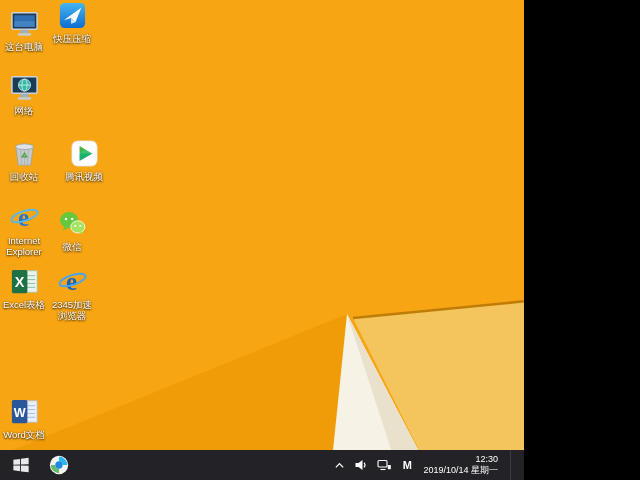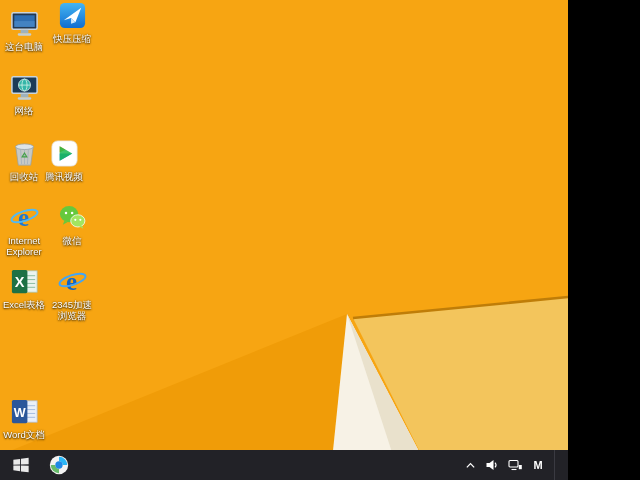--- a/index.html
+++ b/index.html
@@ -1,16 +1,16 @@
 <!DOCTYPE html>
 <html><head>
 <meta charset="utf-8">
 <style>
   html,body{margin:0;padding:0;background:#000;}
-  #screen{position:relative;width:568px;height:480px;overflow:hidden;
+  #screen{position:relative;width:524px;height:480px;overflow:hidden;
           font-family:"Liberation Sans",sans-serif;user-select:none;}
   .wallpaper{position:absolute;left:0;top:0;width:640px;height:480px;display:block;}
   
   .dicon{position:absolute;width:48px;display:flex;flex-direction:column;
          align-items:center;gap:2px;cursor:default;}
   .dicon .ig{width:31px;height:31px;display:block;}
   .lbl{font-size:9.5px;color:#fff;text-align:center;line-height:11px;
        max-width:52px;word-break:break-word;
        text-shadow:0 1px 2px rgba(0,0,0,.8),0 0 2px rgba(0,0,0,.55);}
   
@@ -112,31 +112,31 @@
         </linearGradient>
       </defs>
       <rect x="3" y="3" width="26" height="26" rx="5" fill="url(#kzg)"></rect>
       <polygon points="7,21 25,8 19,23 14.5,18.5" fill="#FFFFFF"></polygon>
       <polygon points="14.5,18.5 19,23 14.5,24.5" fill="#CFE8FA"></polygon>
     </svg>
     <div class="lbl">快压压缩</div>
   </div>
 
 
-  <div class="dicon" style="left:40px;top:138px">
+  <div class="dicon" style="left:60px;top:138px">
     <svg class="ig" viewBox="0 0 32 32">
       <rect x="3" y="3" width="26" height="26" rx="6" fill="#FFFFFF" stroke="#E3E3E3" stroke-width="0.8"></rect>
       <path d="M11 16 L24 16 L11 23.5 Z" fill="#1E88E5"></path>
       <path d="M11 8.5 L17 12 L11 15 Z" fill="#FF9800"></path>
       <path d="M11 8.5 L24 16 L11 23.5 Z" fill="#1BB954" opacity="0.85"></path>
     </svg>
     <div class="lbl">腾讯视频</div>
   </div>
 
-  <div class="dicon" style="left:48px;top:202px">
+  <div class="dicon" style="left:48px;top:208px">
     <svg class="ig" viewBox="0 0 32 32">
       <ellipse cx="12.5" cy="12.5" rx="9.5" ry="8.3" fill="#66C83D"></ellipse>
       <polygon points="7.5,19.5 6,23.5 11.5,20.3" fill="#66C83D"></polygon>
       <circle cx="9.3" cy="11.3" r="1.3" fill="#FFFFFF"></circle>
       <circle cx="15.6" cy="11.3" r="1.3" fill="#FFFFFF"></circle>
       <ellipse cx="21.5" cy="19.5" rx="7.3" ry="6.3" fill="#A3E560" stroke="#FFFFFF" stroke-width="0.8"></ellipse>
       <polygon points="25.8,24.3 27.2,27.5 22.8,25" fill="#A3E560"></polygon>
       <circle cx="18.9" cy="18.4" r="1.1" fill="#FFFFFF"></circle>
       <circle cx="24.1" cy="18.4" r="1.1" fill="#FFFFFF"></circle>
     </svg>
@@ -185,16 +185,20 @@
         </svg>
       </div>
       <div class="trayic">
         <svg width="14" height="12" viewBox="0 0 14 12">
           <rect x="1" y="1.5" width="9" height="6.5" rx="1" fill="none" stroke="#FFFFFF" stroke-width="1.1"></rect>
           <line x1="3.5" y1="10.5" x2="8.5" y2="10.5" stroke="#FFFFFF" stroke-width="1.1"></line>
           <rect x="10.8" y="6" width="3" height="4.2" fill="#FFFFFF"></rect>
         </svg>
       </div>
       <div class="ime">M</div>
+      <div class="clock">
+        <div>12:30</div>
+        <div>2019/10/14 星期一</div>
+      </div>
       <div class="showdesk"></div>
     </div>
   </div>
 </div>
 
 </body></html>

